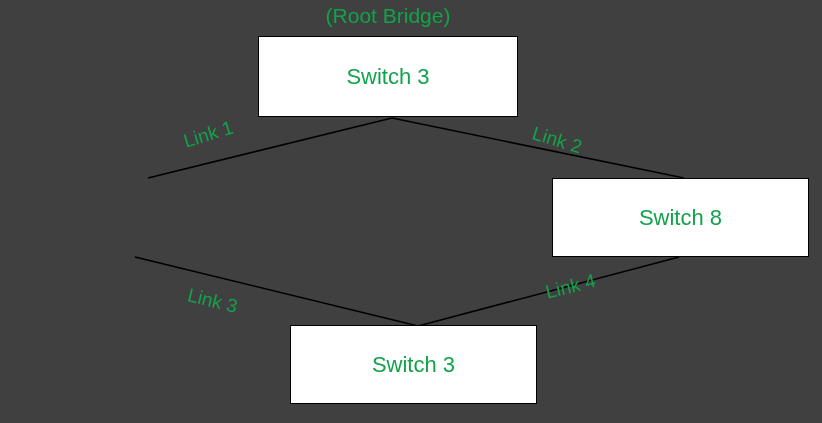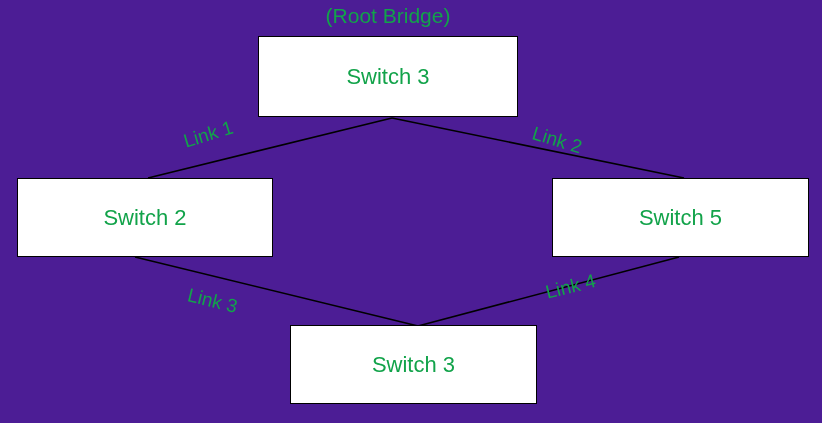--- a/index.html
+++ b/index.html
@@ -4,21 +4,21 @@
 <style>
   html, body {
     margin: 0;
     padding: 0;
     background: #ffffff;
   }
   #canvas {
     position: relative;
     width: 822px;
     height: 423px;
-    background: #4c1d95;
+    background: #404040;
     overflow: hidden;
     font-family: "Liberation Sans", sans-serif;
   }
   svg.links {
     position: absolute;
     left: 0;
     top: 0;
     width: 822px;
     height: 423px;
     pointer-events: none;
@@ -85,26 +85,23 @@
     <line x1="135" y1="257" x2="418" y2="326"></line>
     <line x1="679" y1="257" x2="418" y2="326"></line>
   </svg>
 
   <div class="root-caption">(Root Bridge)</div>
 
   <div class="node" id="node-switch-1">
     <span class="node-label">Switch 3</span>
   </div>
 
-  <div class="node" id="node-switch-2">
-    <span class="node-label">Switch 2</span>
-  </div>
 
   <div class="node" id="node-switch-3">
-    <span class="node-label">Switch 5</span>
+    <span class="node-label">Switch 8</span>
   </div>
 
   <div class="node" id="node-switch-4">
     <span class="node-label">Switch 3</span>
   </div>
 
   <div class="link-label" id="link-label-1">Link 1</div>
   <div class="link-label" id="link-label-2">Link 2</div>
   <div class="link-label" id="link-label-3">Link 3</div>
   <div class="link-label" id="link-label-4">Link 4</div>

